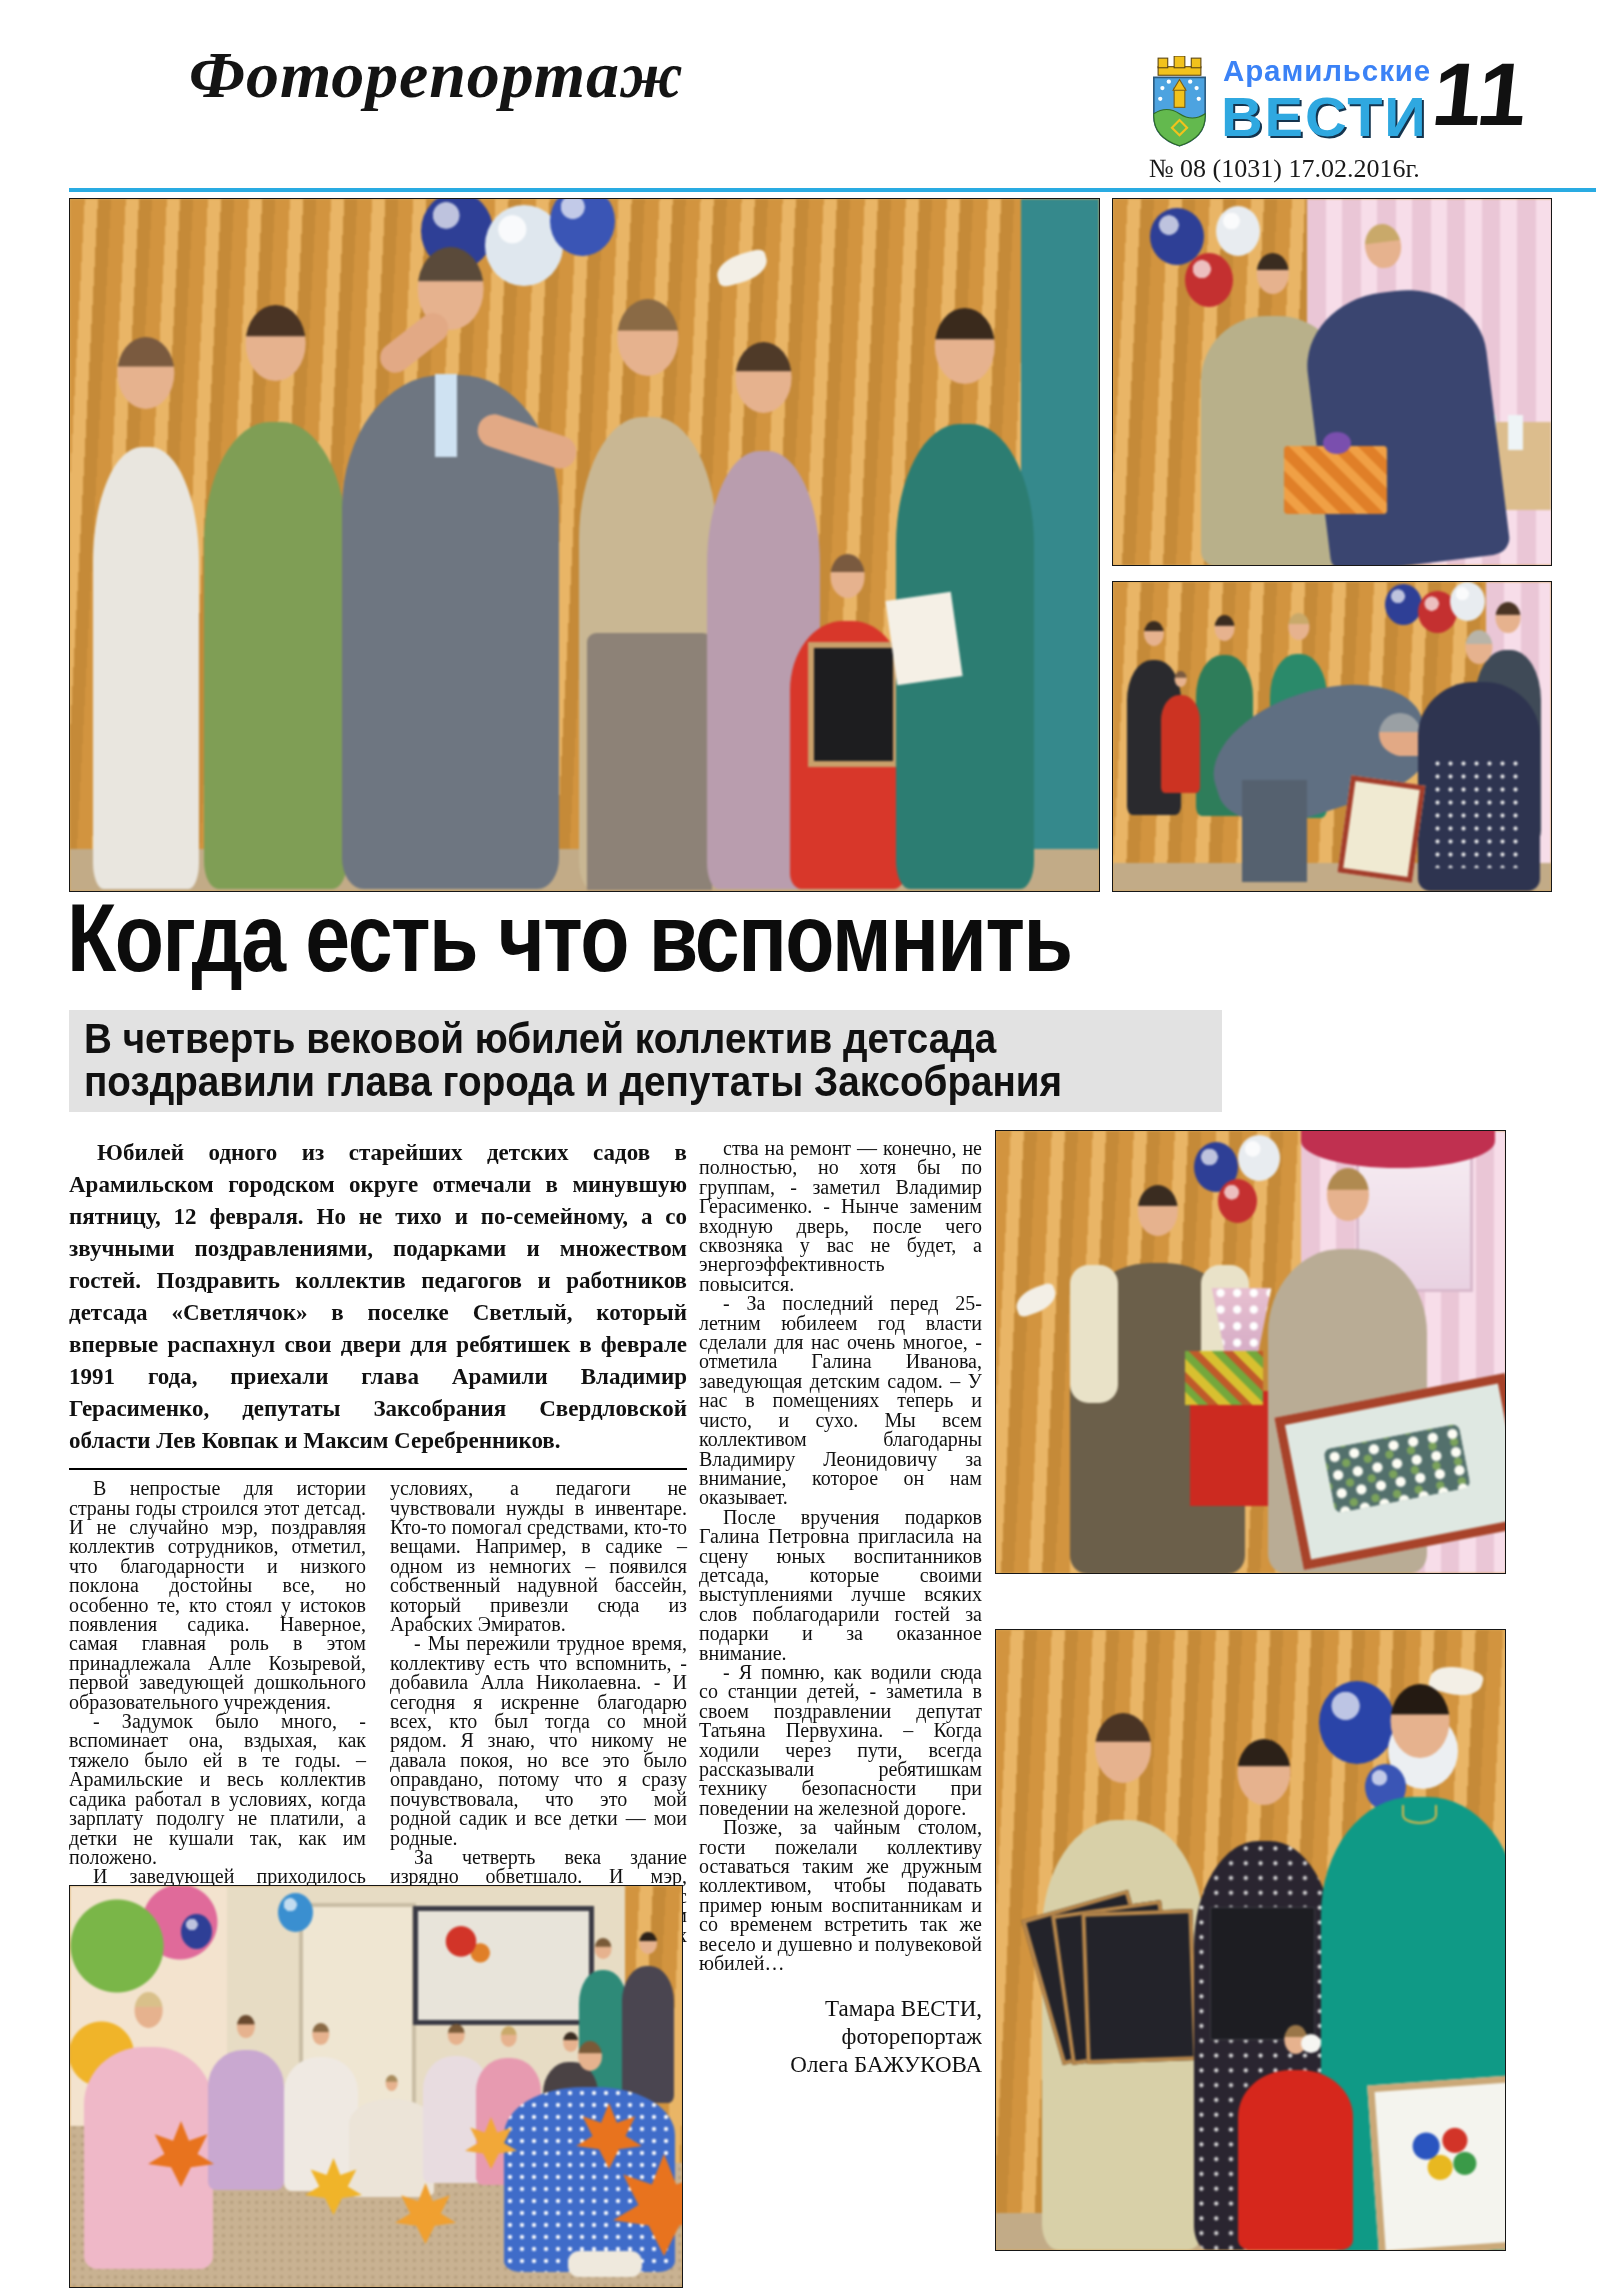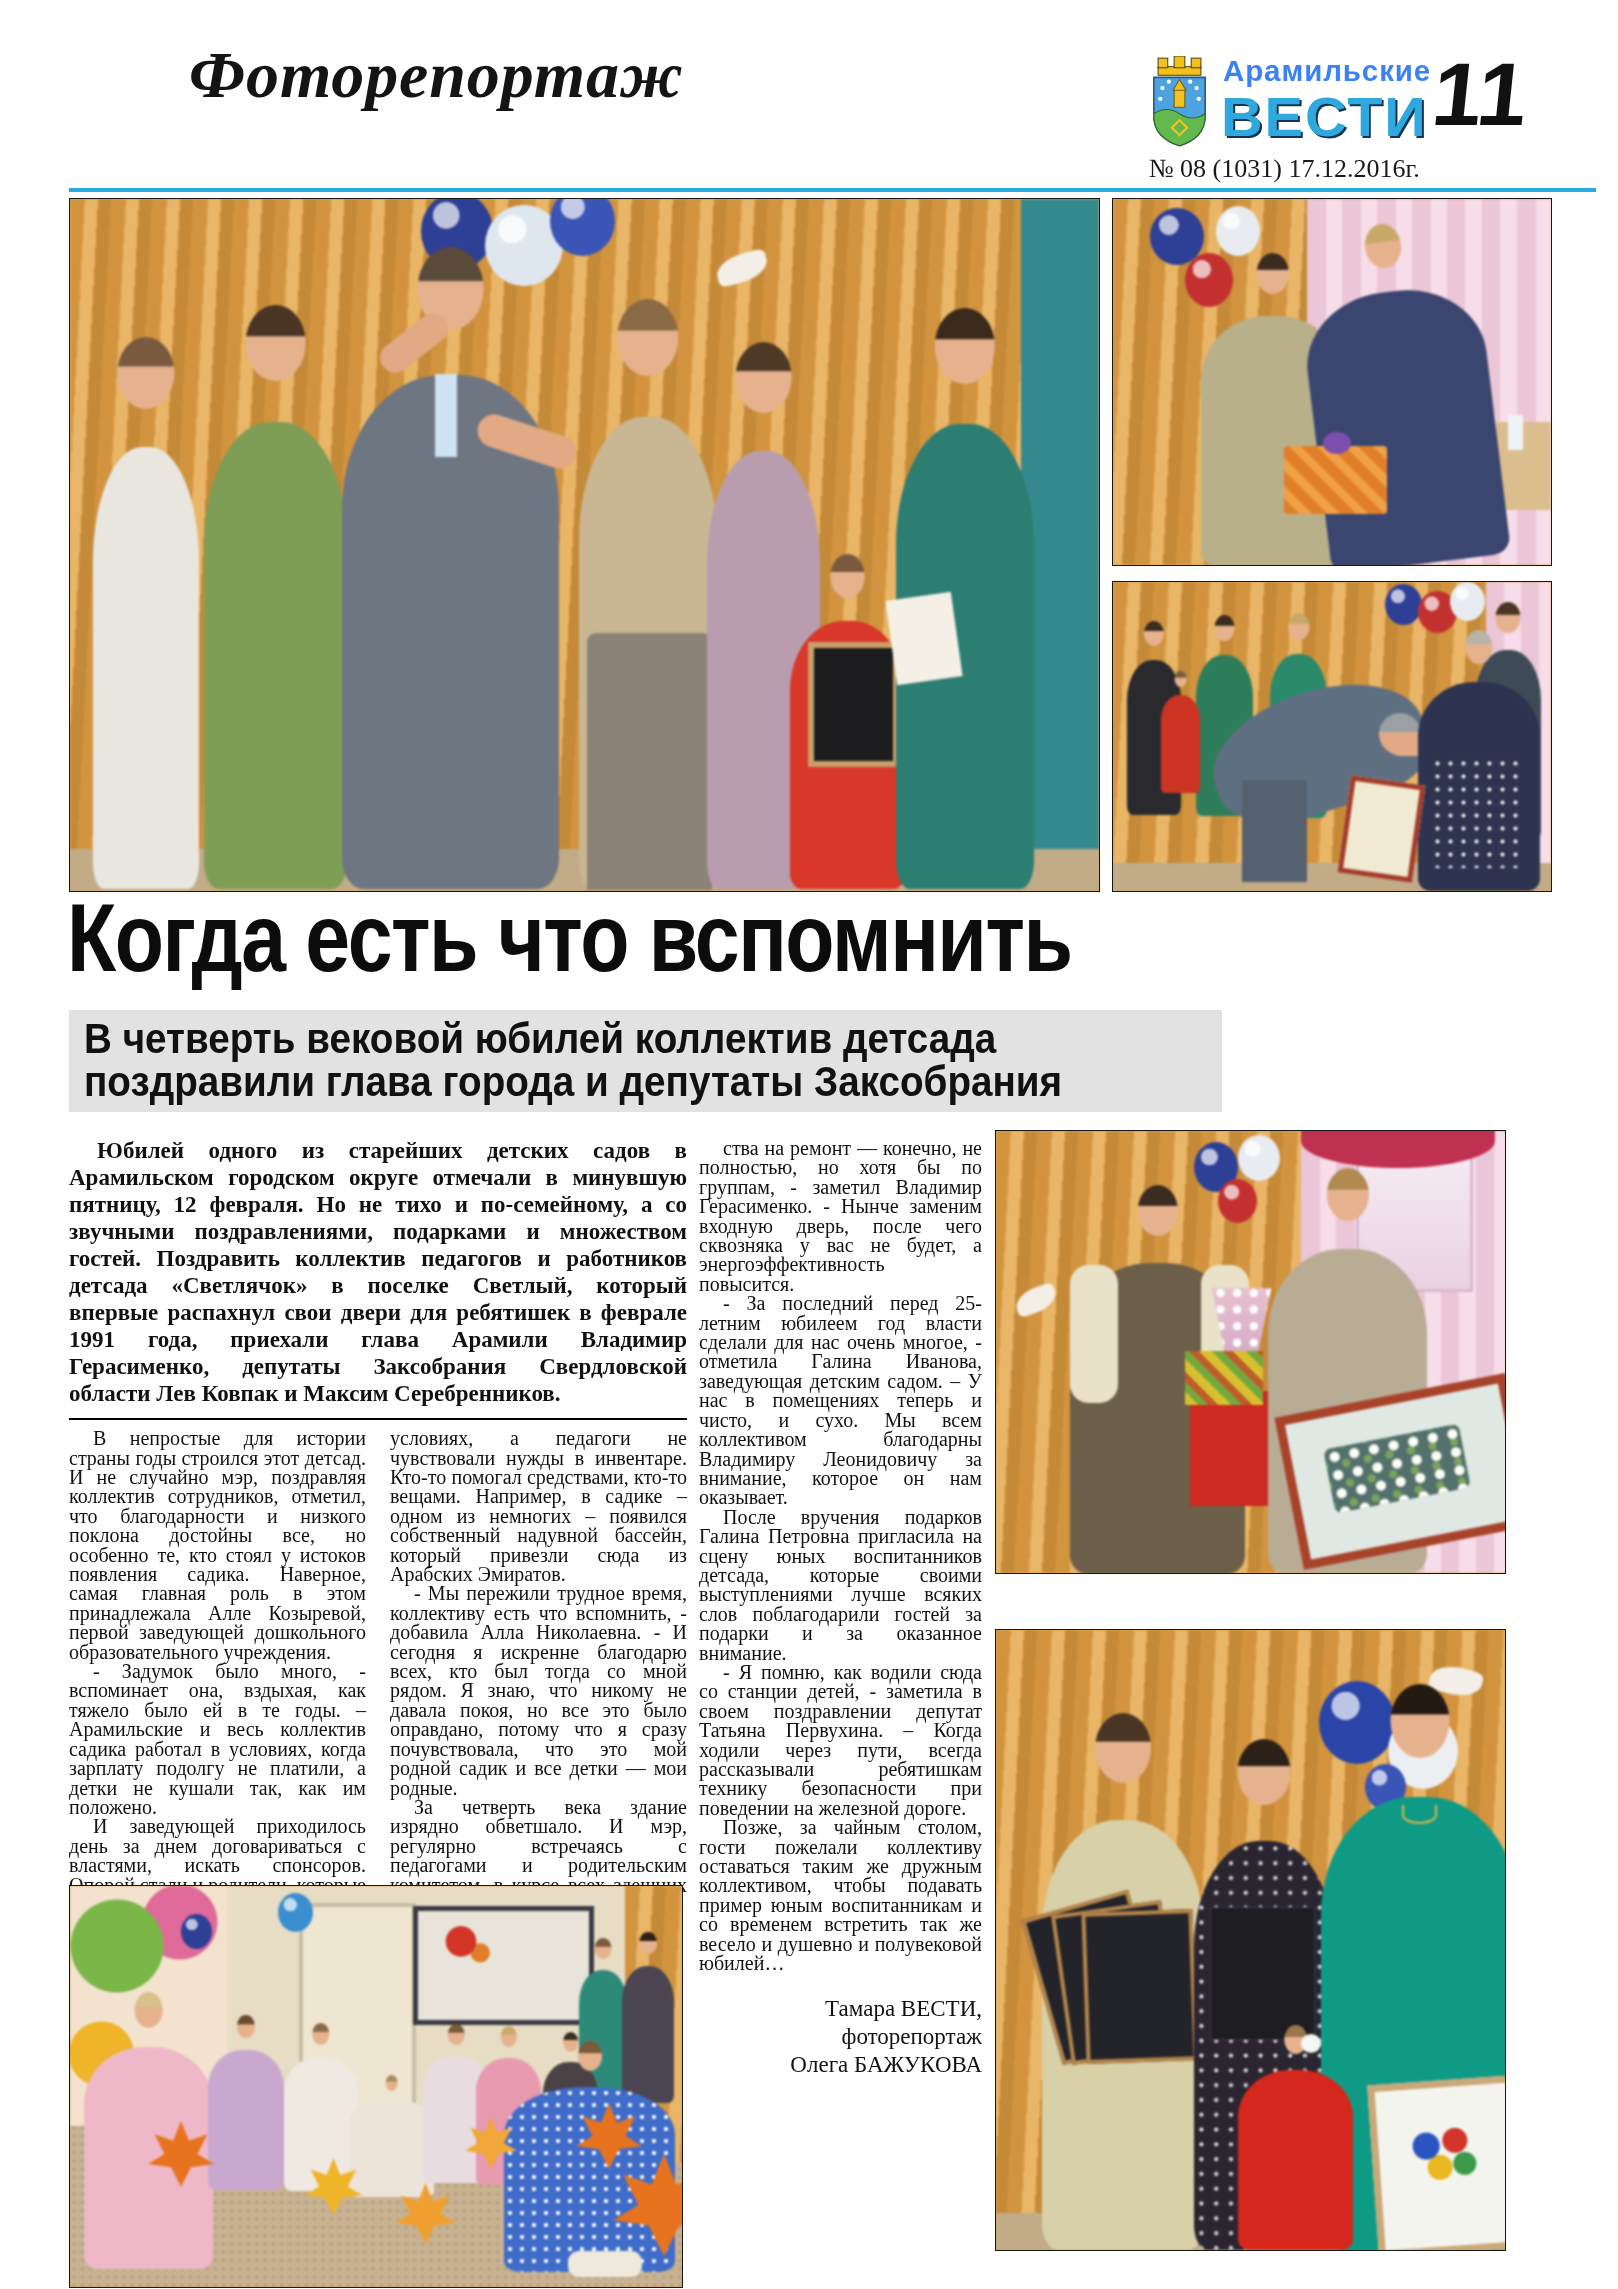--- a/index.html
+++ b/index.html
@@ -39,21 +39,21 @@
   
   .headline{position:absolute;left:67px;top:892px;margin:0;font-family:"Liberation Sans",sans-serif;
         font-weight:800;font-size:96px;line-height:92px;letter-spacing:-1.8px;color:#0c0c0c;
         transform:scaleX(.84);transform-origin:left top;white-space:nowrap;}
   .subhead{position:absolute;left:69px;top:1010px;width:1153px;height:102px;background:#e2e2e2;
         box-sizing:border-box;padding:7.4px 14.8px;}
   .subhead span{display:block;font-family:"Liberation Sans",sans-serif;font-weight:800;
         font-size:42px;line-height:43px;color:#111;transform:scaleX(.92);transform-origin:left;
         white-space:nowrap;}
   .lead-region{position:absolute;left:69px;top:1137px;width:618px;}
-  .lead{margin:0;font-weight:bold;font-size:23px;line-height:27px;text-align:justify;
+  .lead{margin:0;font-weight:bold;font-size:23px;line-height:32px;text-align:justify;
         text-indent:28px;}
   .lead-rule{border:none;border-top:2.8px solid #000;margin:11px 0 9.2px;}
   .twocol{column-count:2;column-gap:24px;font-size:20px;line-height:19.4px;text-align:justify;}
   .twocol p,.col3 p{margin:0;text-indent:24px;}
   .col3{position:absolute;left:699px;top:1139px;width:283px;font-size:20px;line-height:19.4px;
         text-align:justify;}
   .byline{margin-top:22px;text-align:right;font-size:23px;line-height:28px;}
   .byline span{display:block;}
 </style>
 </head>
@@ -77,21 +77,21 @@
         <circle cx="46" cy="30" r="2" fill="#fff"></circle>
       <circle cx="12" cy="40" r="2" fill="#fff"></circle>
         <circle cx="48" cy="40" r="2" fill="#fff"></circle>
       <circle cx="20" cy="24" r="2" fill="#fff"></circle>
         <circle cx="40" cy="24" r="2" fill="#fff"></circle>
       <rect x="25" y="62" width="10" height="10" fill="none" stroke="#f2c21c" stroke-width="2" transform="rotate(45 30 67)"></rect>
     </svg>
     <div class="brand-top">Арамильские</div>
     <div class="brand-name">ВЕСТИ</div>
     <div class="page-number">11</div>
-    <div class="issue-line">№ 08 (1031) 17.12.2016г.</div>
+    <div class="issue-line">№ 08 (1031) 17.02.2016г.</div>
   </div>
 
   <div class="cyan-rule"></div>
 
   <div class="photo" style="left:69px;top:198px;width:1029px;height:692px;">
     <div class="scene">
       <i class="abs curt-o" style="left:0;top:0;width:955px;height:692px;"></i>
       <i class="abs" style="right:0;top:0;width:78px;height:692px;background:#35898c;"></i>
       <i class="abs" style="left:0;bottom:0;width:100%;height:42px;background:#c2ab87;"></i>
       <i class="balloon" style="left:351px;top:-7.4px;width:72px;height:78px;background:radial-gradient(circle at 35% 30%,#ffffffb0 0 18%,transparent 19%),#2e3f96;"></i>

